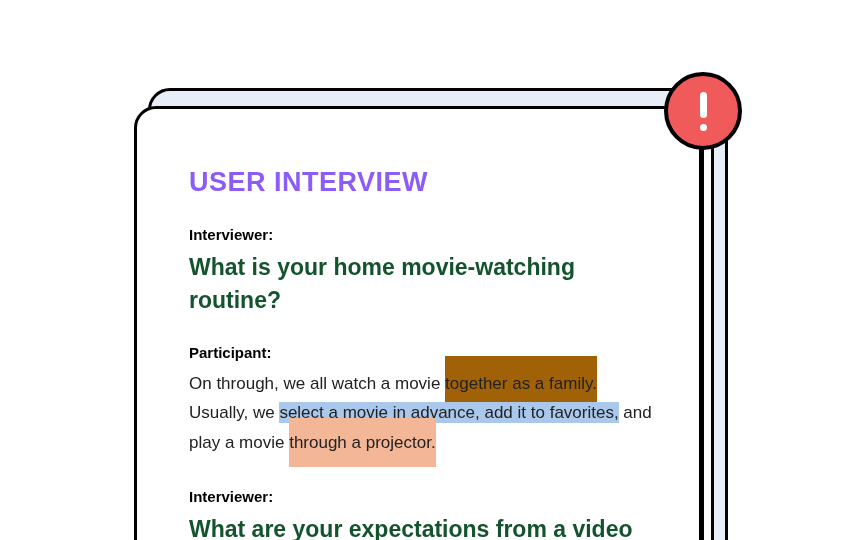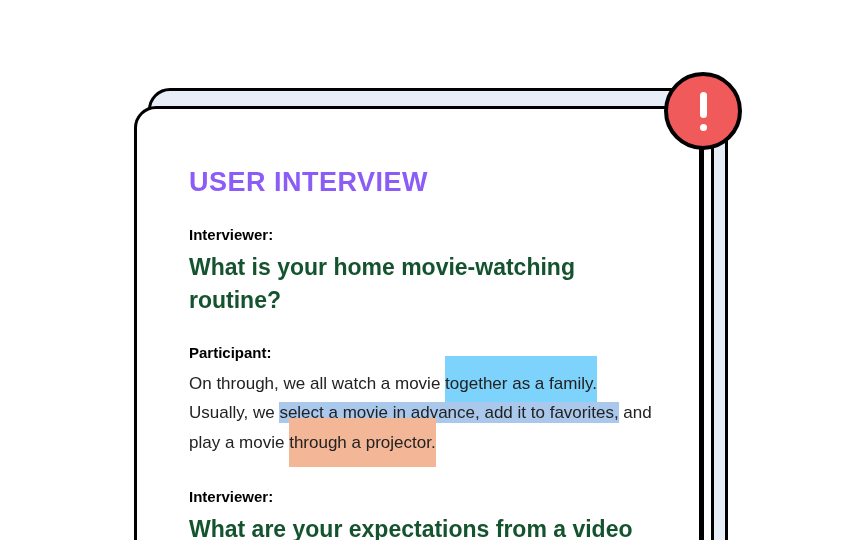--- a/index.html
+++ b/index.html
@@ -90,21 +90,21 @@
       line-height: 1.45;
       margin-bottom: 26px;
     }
     .answer {
       font-size: 17px;
       font-weight: 400;
       color: #222;
       line-height: 1.75;
       margin-bottom: 30px;
     }
-    .hl-yellow { background: #7dd3fc; padding: 18px 0; }
+    .hl-yellow { background: #a16207; padding: 18px 0; }
     .hl-blue { background: #a9c8ec; padding: 1px 0; text-align: center; }
     .hl-orange { background: #f3b797; padding: 15px 0; }
   </style>
 </head>
 <body>
 
 <div class="card-back"></div>
 
 <div class="card-front">
   <h1 class="doc-title">USER INTERVIEW</h1>

